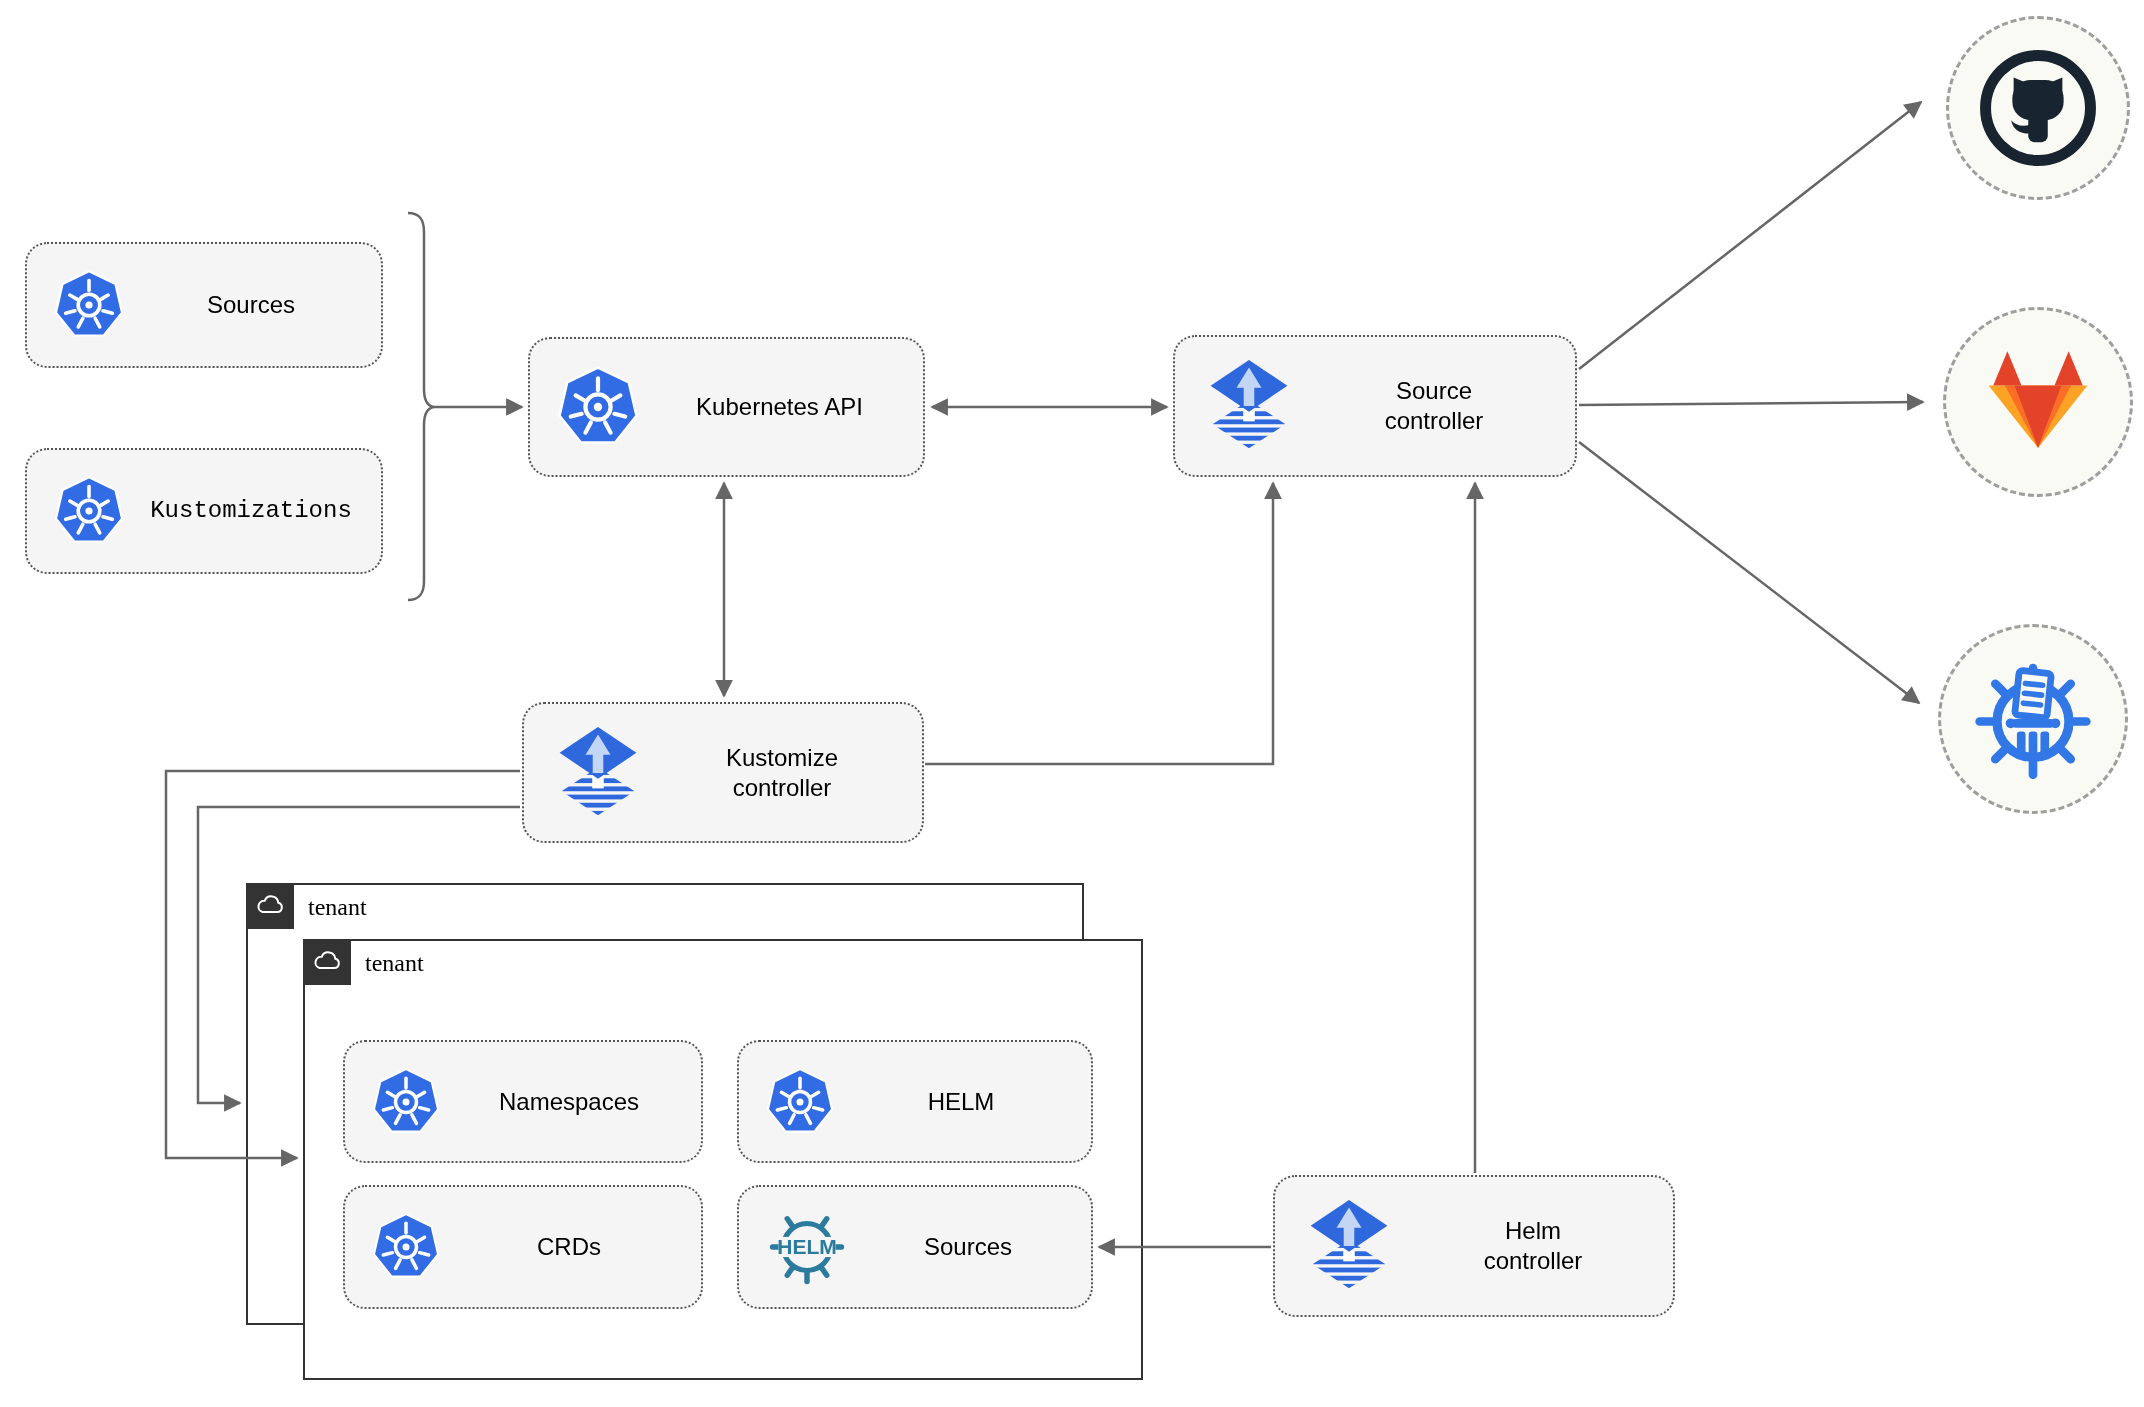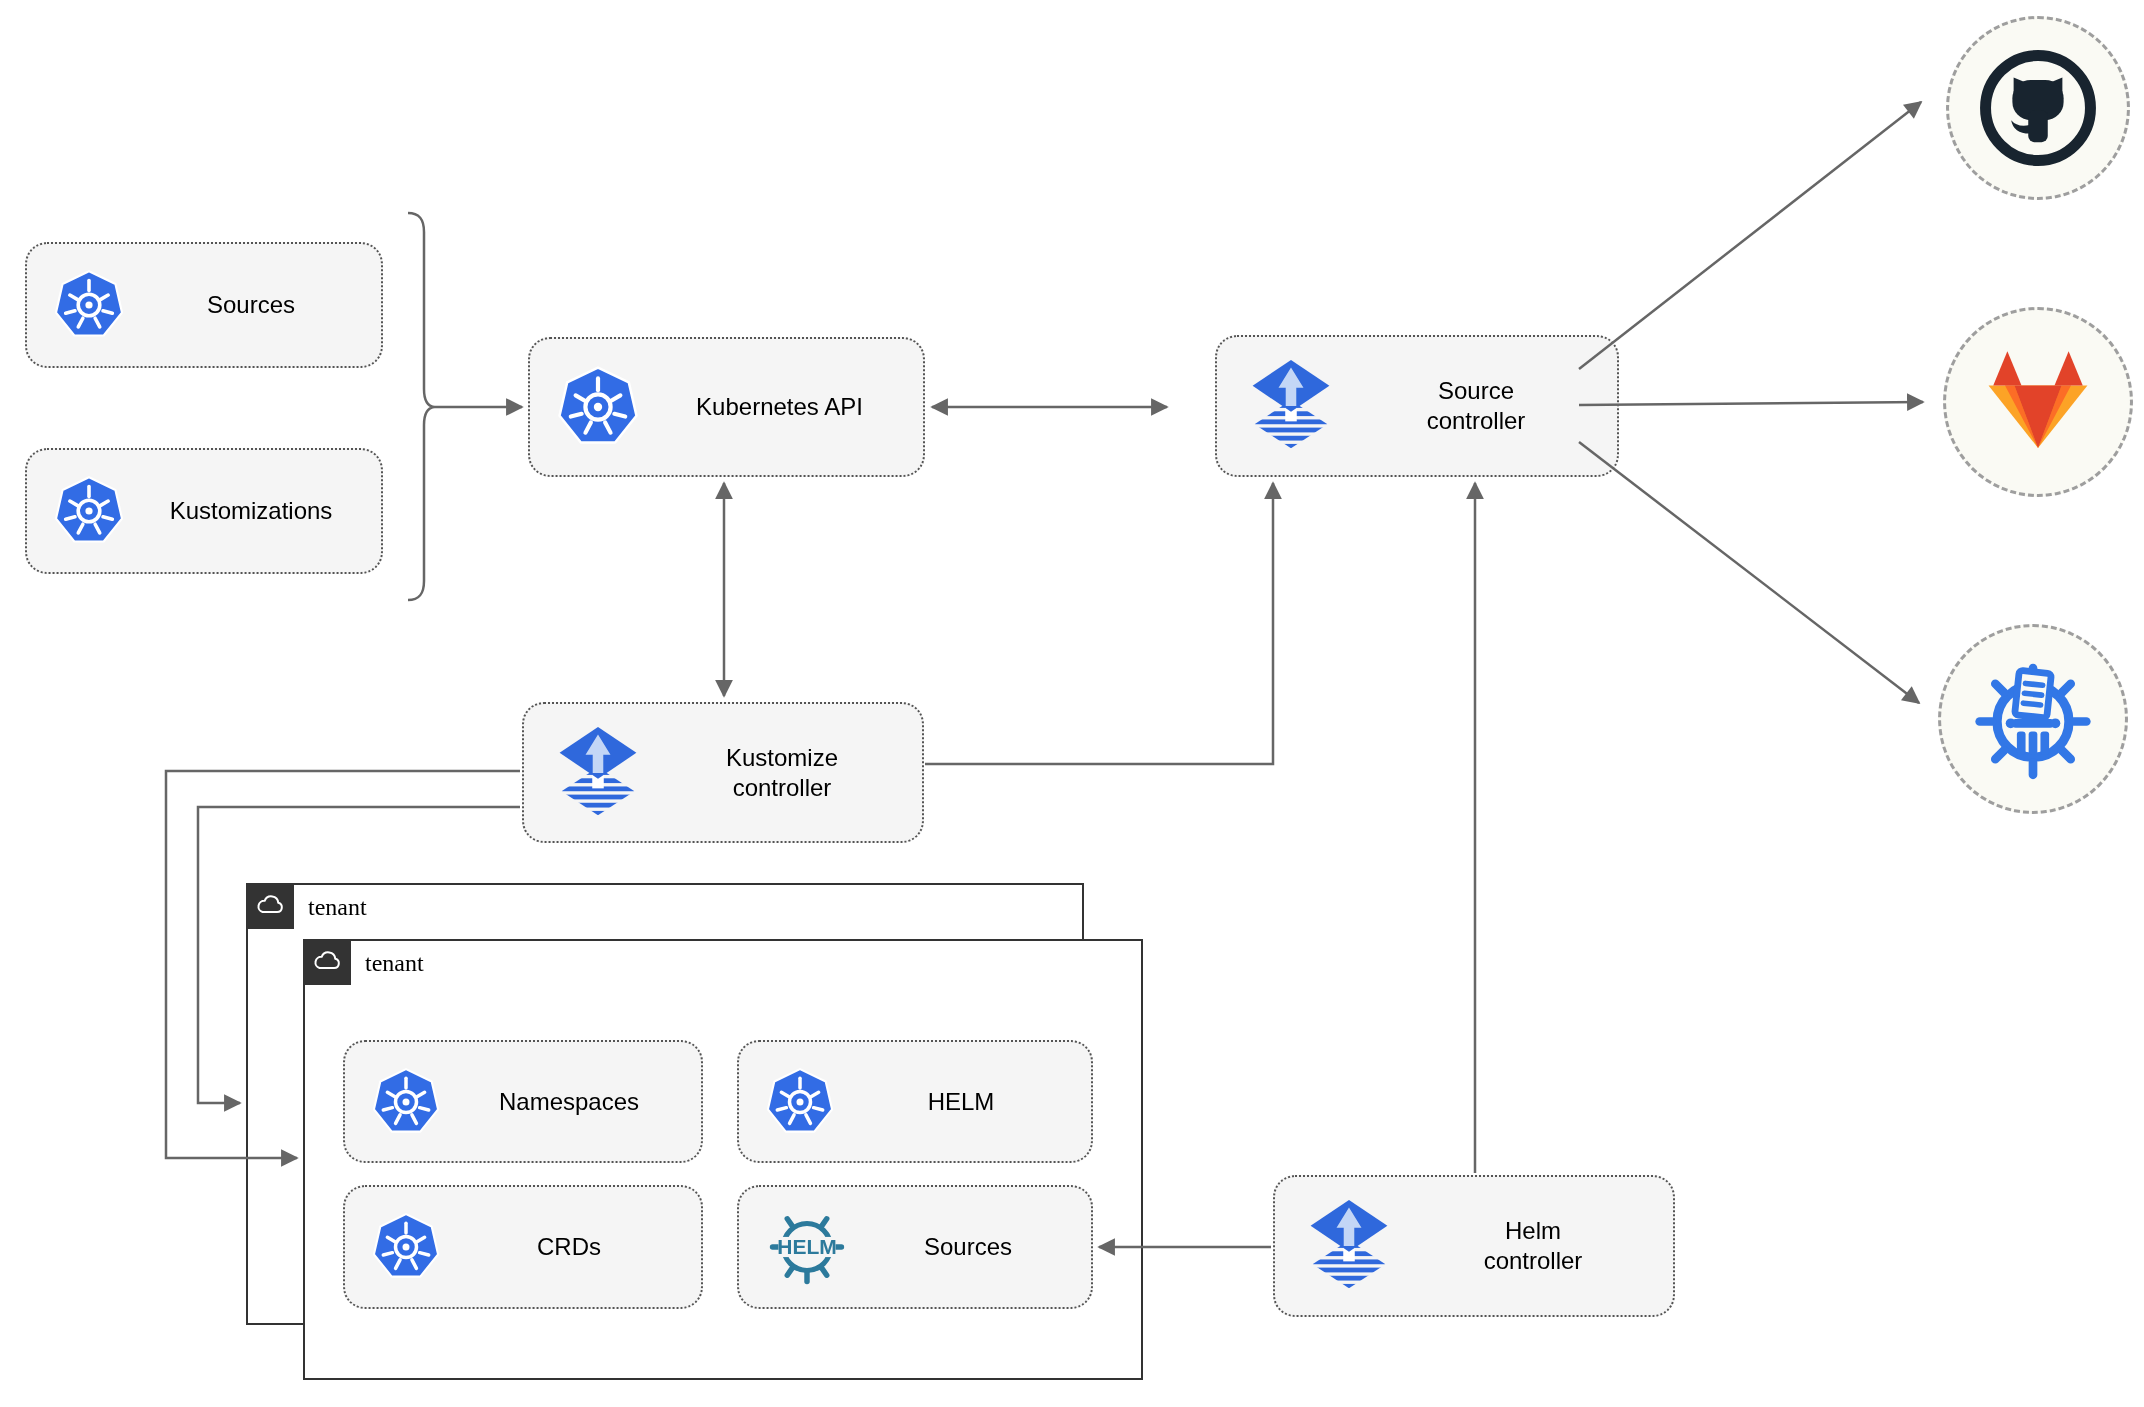--- a/index.html
+++ b/index.html
@@ -149,35 +149,35 @@
   <div class="tname">tenant</div>
 </div>
 
 <div class="node" style="left:25px;top:242px;width:358px;height:126px;">
   <svg class="icon" width="72" height="72">
       <use href="#sym-kubernetes"></use>
     </svg>
   <div class="label">Sources</div>
 </div>
 
-<div class="node" style="left:25px;top:448px;width:358px;height:126px;">
+<div class="node" style="left:25px;top:448px;width:358px;height:126px;font-family:Liberation Mono, monospace;">
   <svg class="icon" width="72" height="72">
       <use href="#sym-kubernetes"></use>
     </svg>
   <div class="label">Kustomizations</div>
 </div>
 
 <div class="node" style="left:528px;top:337px;width:397px;height:140px;">
   <svg class="icon" width="84" height="84">
       <use href="#sym-kubernetes"></use>
     </svg>
   <div class="label">Kubernetes API</div>
 </div>
 
-<div class="node" style="left:1215px;top:335px;width:404px;height:142px;align-items:center;">
+<div class="node" style="left:1173px;top:335px;width:404px;height:142px;align-items:center;">
   <svg class="icon" width="96" height="96">
       <use href="#sym-flux"></use>
     </svg>
   <div class="label">Source
 controller</div>
 </div>
 
 <div class="node" style="left:522px;top:702px;width:402px;height:141px;">
   <svg class="icon" width="96" height="96">
       <use href="#sym-flux"></use>

